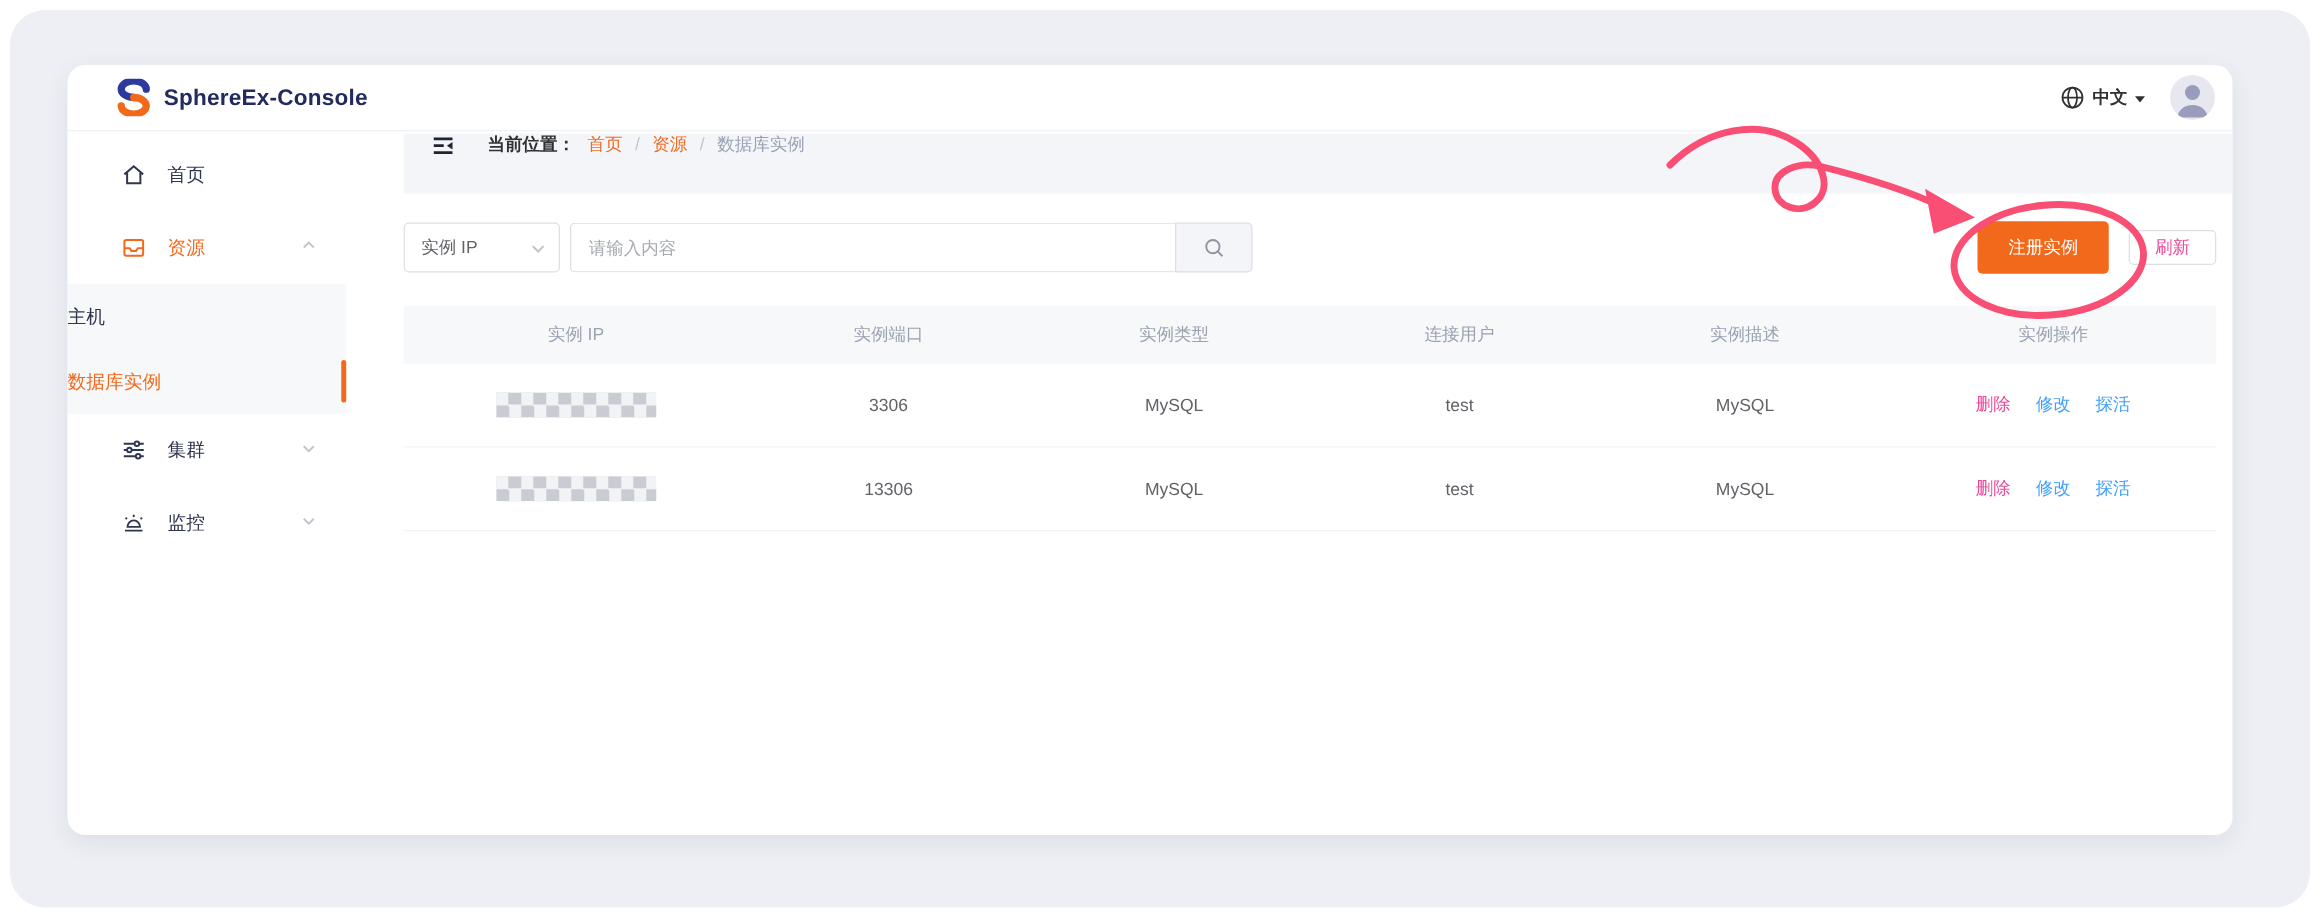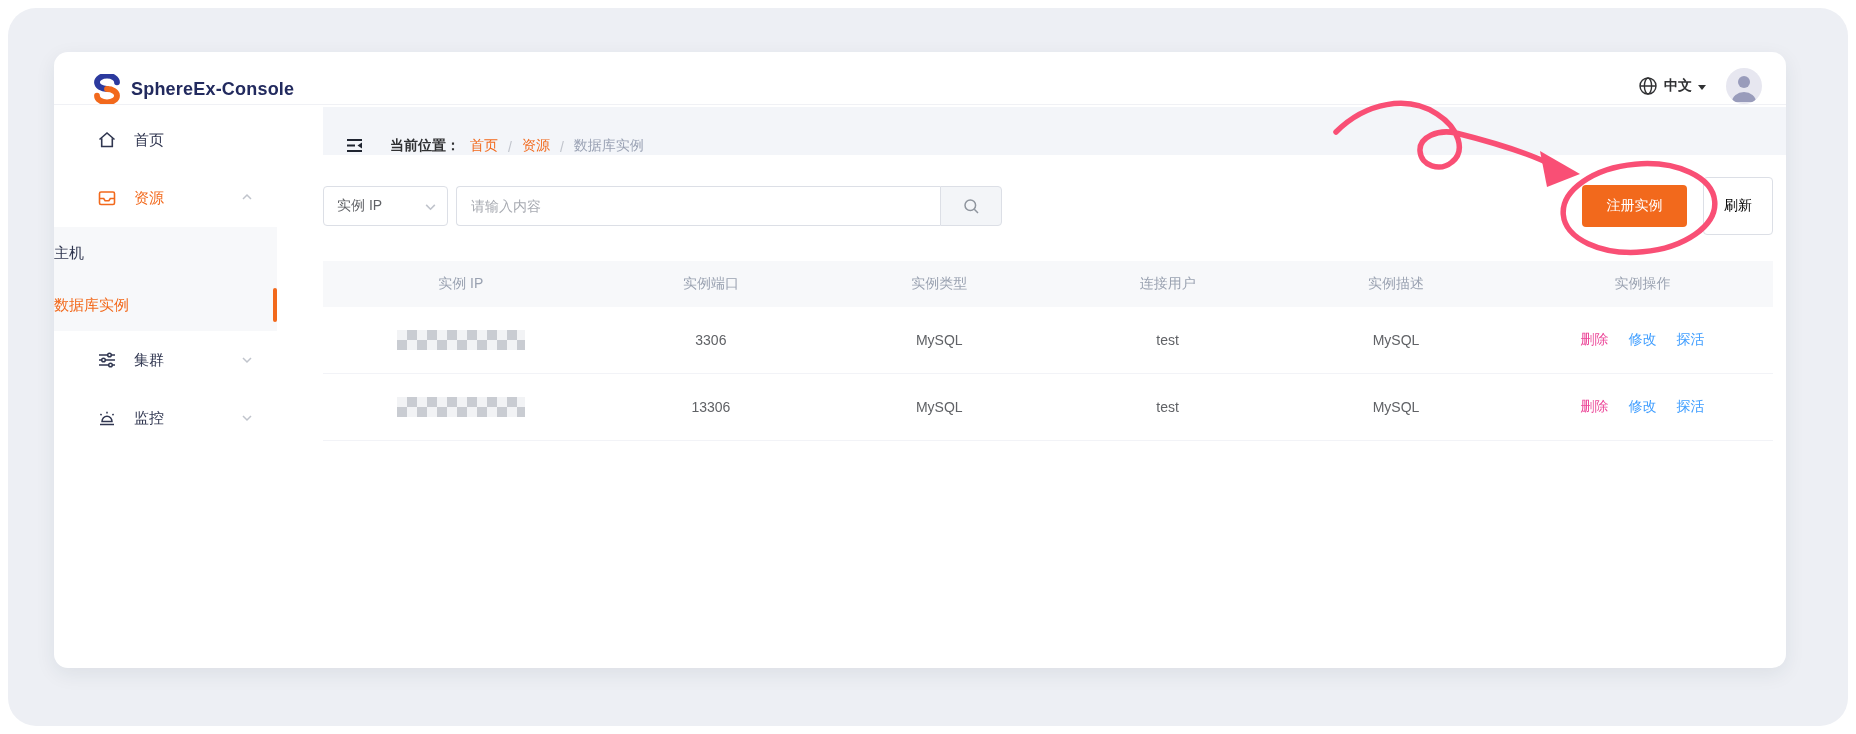--- a/index.html
+++ b/index.html
@@ -10,22 +10,22 @@
     background:#ffffff; position:relative; overflow:hidden;
     color:#303650;
   }
   .shell { position:absolute; inset:8px; background:#edeff4; border-radius:28px; }
   .card {
     position:absolute; left:54px; top:52px; width:1732px; height:616px;
     background:#fff; border-radius:14px; box-shadow:0 6px 20px rgba(31,45,61,.08);
     display:flex; flex-direction:column; overflow:hidden;
   }
   
-  .topbar { height:53px; flex:none; display:flex; align-items:flex-end;
-            padding:0 24px 0 38px; border-bottom:1px solid #f0f1f5; }
+  .topbar { height:53px; flex:none; display:flex; align-items:center;
+            padding:0 14px 0 38px; border-bottom:1px solid #f0f1f5; }
   .brand { display:flex; align-items:center; gap:9px; }
   .brand-text { font-size:18px; font-weight:bold; color:#222a5e; letter-spacing:.2px; }
   .top-right { margin-left:auto; display:flex; align-items:center; gap:20px;font-weight:bold; }
   .lang { display:flex; align-items:center; gap:6px; font-size:14px; color:#303133; cursor:pointer; }
   .caret-down { width:0; height:0; border-left:4.5px solid transparent; border-right:4.5px solid transparent; border-top:5px solid #303133; margin-top:2px; }
   .avatar { width:36px; height:36px; border-radius:50%; background:#e7e7f0; display:flex; align-items:center; justify-content:center; overflow:hidden; }
   
   .app-body { flex:1; display:flex; min-height:0; }
   .sidebar { width:223px; flex:none; padding-top:6px; }
   .side-item { height:58px; display:flex; align-items:center; padding-left:43px;
@@ -34,21 +34,21 @@
   .side-item.orange { color:#f2691c; }
   .chev { position:absolute; right:24px; top:50%; transform:translateY(-50%); }
   .submenu { background:#f7f8fa; }
   .sub-item { height:52px; display:flex; align-items:center; 
               font-size:15px; color:#303650; position:relative; cursor:pointer; }
   .sub-item.active { color:#f2691c; }
   .active-bar { position:absolute; right:0; top:9px; bottom:9px; width:4px; background:#f2691c; border-radius:2px; }
   .main { flex:1; display:flex; flex-direction:column; min-width:0; padding-left:46px; }
   
   .crumbbar { height:48px; flex:none; margin-top:2px; background:#f3f5f9;
-              display:flex; align-items:flex-end; padding:0 12px 0 22px; font-size:14px; }
+              display:flex; align-items:flex-start; padding:0 12px 0 22px; font-size:14px; }
   .fold { margin-right:26px; display:flex; align-items:center; cursor:pointer; }
   .crumb-prefix { color:#303133; font-weight:bold; margin-right:10px; }
   .crumb-link { color:#f2691c; cursor:pointer; }
   .crumb-sep { color:#c0c4cc; margin:0 10px; }
   .crumb-cur { color:#9aa2b4; }
   
   .toolbar { margin-top:22px; padding-right:13px; display:flex; align-items:center; flex:none; }
   .select { width:125px; height:40px; border:1px solid #dcdfe6; border-radius:4px;
             display:flex; align-items:center; padding:0 10px 0 13px; font-size:14px;
             color:#606266; background:#fff; cursor:pointer; }
@@ -56,21 +56,21 @@
   .input-group { display:flex; margin-left:8px; }
   .text-input { width:484px; height:40px; border:1px solid #dcdfe6; border-right:none;
                 border-radius:4px 0 0 4px; padding:0 14px; font-size:14px; color:#303133; outline:none;
                 font-family:inherit; }
   .text-input::placeholder { color:#a8abb2; }
   .search-btn { width:62px; height:40px; border:1px solid #dcdfe6; border-radius:0 4px 4px 0;
                 background:#f3f5f8; display:flex; align-items:center; justify-content:center; cursor:pointer; }
   .spacer { flex:1; }
   .btn-primary { width:105px; height:42px; background:#f2691c; color:#fff; border:none;
                  border-radius:4px; font-size:14px; cursor:pointer; font-family:inherit; }
-  .btn-plain { width:70px; height:58px; background:#fff; color:#000000; border:1px solid #dcdfe6;
+  .btn-plain { width:70px; height:28px; background:#fff; color:#ec4899; border:1px solid #dcdfe6;
                border-radius:4px; font-size:14px; margin-left:16px; cursor:pointer; font-family:inherit; }
   
   .table { margin-top:26px; margin-right:13px; }
   .thead, .trow { display:grid; grid-template-columns:19% 15.5% 16% 15.5% 16% 18%; align-items:center; }
   .thead { height:46px; background:#f7f8fa; }
   .th { text-align:center; font-size:14px; color:#9aa2b1; }
   .trow { height:67px; border-bottom:1px solid #f2f3f7; }
   .td { text-align:center; font-size:14px; color:#606266; }
   .mosaic { display:inline-block; width:128px; height:20px; vertical-align:middle;
             background-image:conic-gradient(#c9ccd2 90deg,#f2f3f5 90deg 180deg,#c9ccd2 180deg 270deg,#f2f3f5 270deg);

